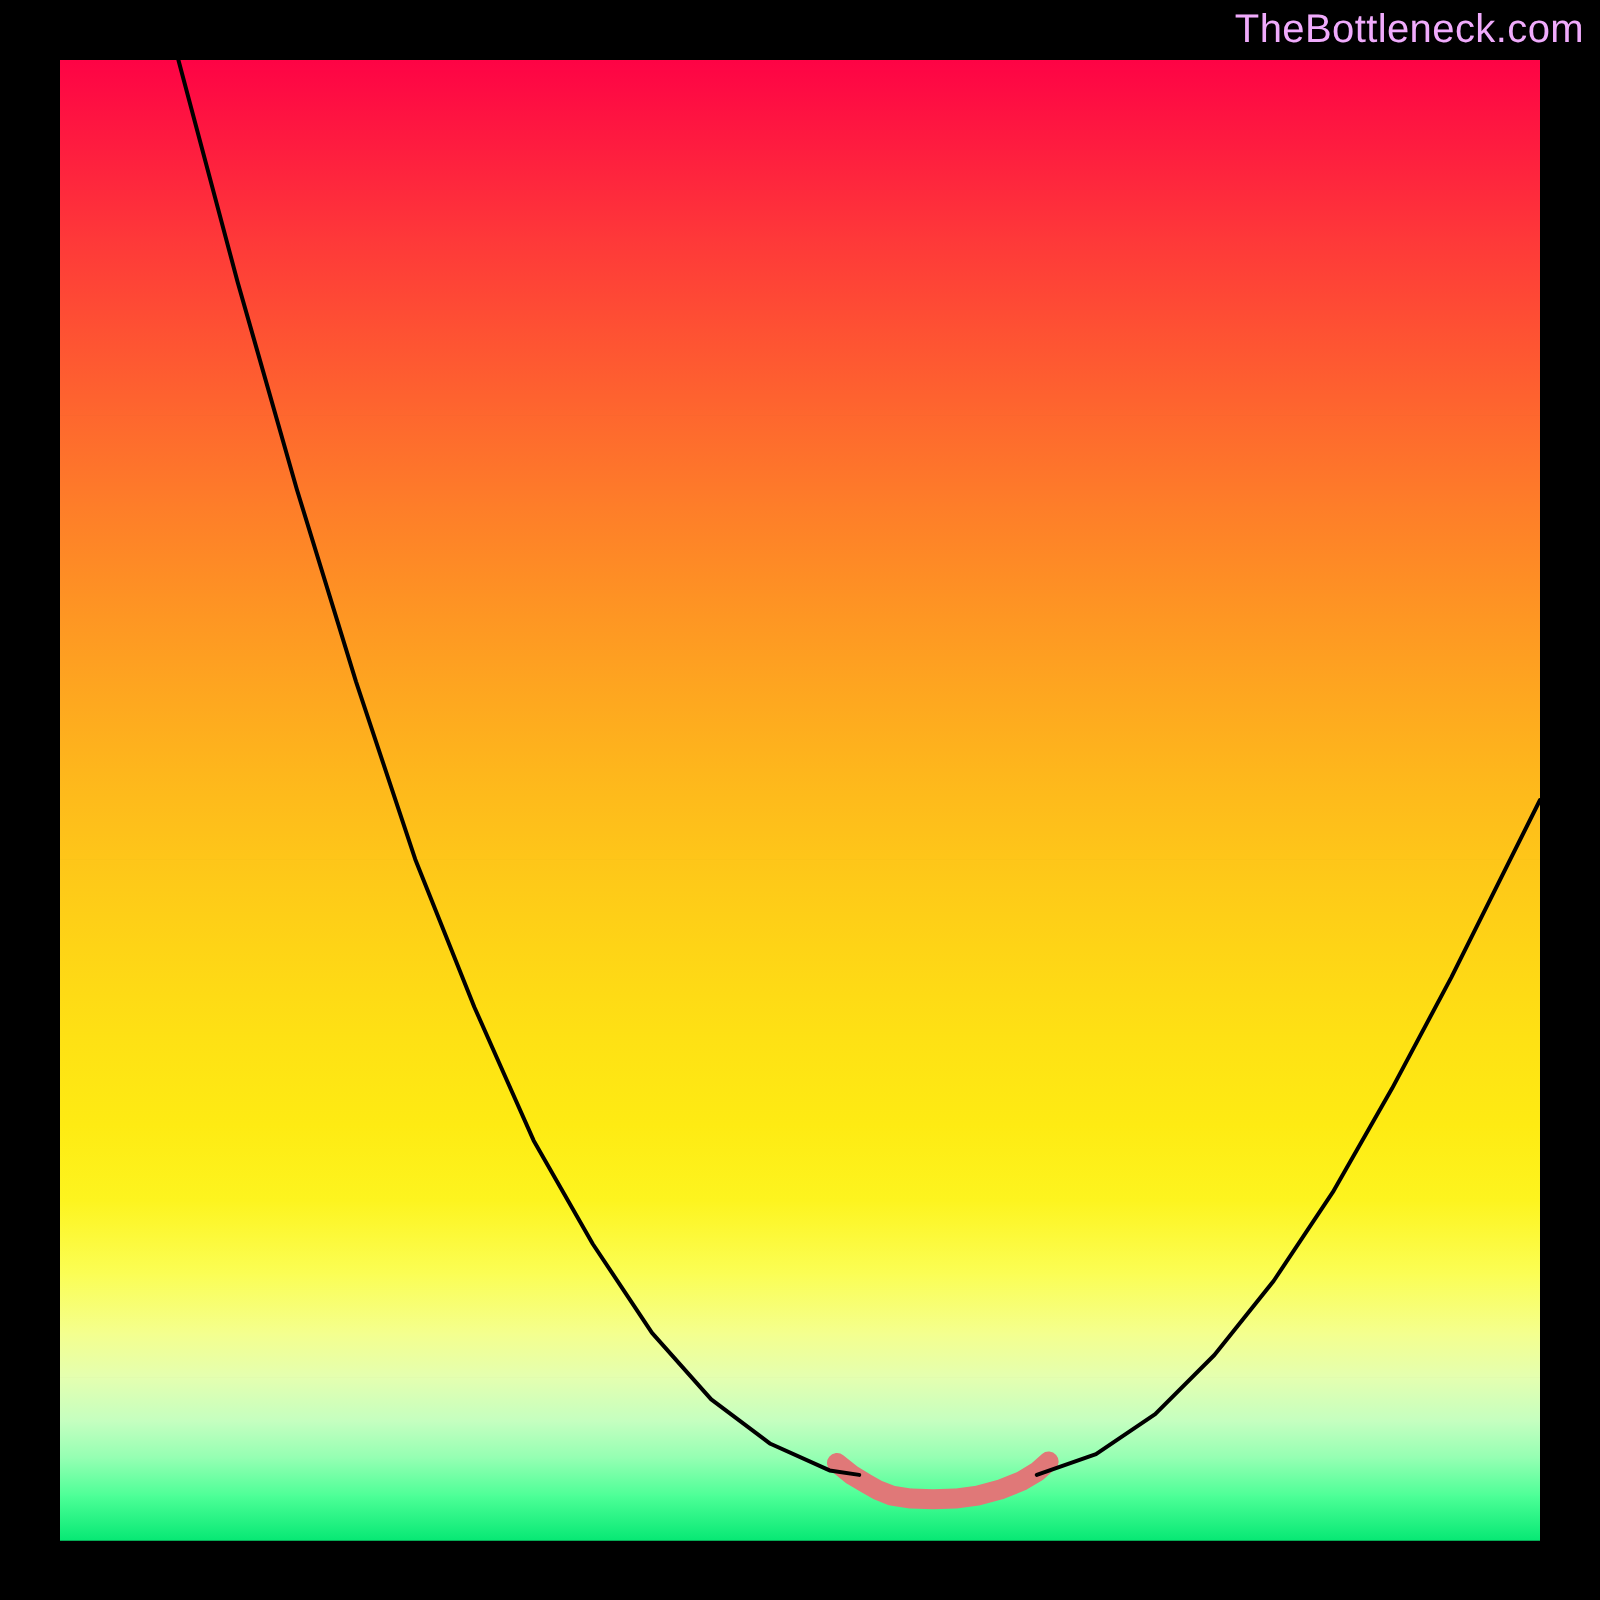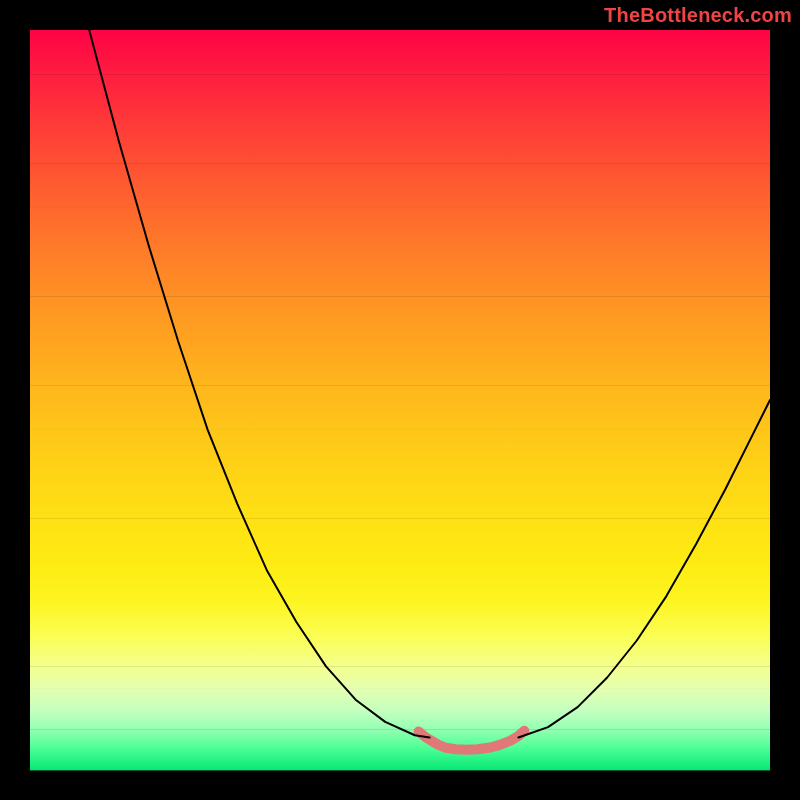--- a/index.html
+++ b/index.html
@@ -22,23 +22,23 @@
     left: 30px;
     top: 30px;
     width: 740px;
     height: 740px;
     overflow: visible;
   }
   .watermark {
     position: absolute;
     top: 4px;
     right: 8px;
-    color: #ef4444;
+    color: #f0abfc;
     font-size: 20px;
-    font-weight: 700;
+    font-weight: 400;
     letter-spacing: 0.2px;
     user-select: none;
   }
 </style>
 </head>
 <body>
 
 <div class="frame">
   <div class="watermark">TheBottleneck.com</div>
   <svg class="plot" id="plot" viewBox="0 0 100 100" preserveAspectRatio="none">

